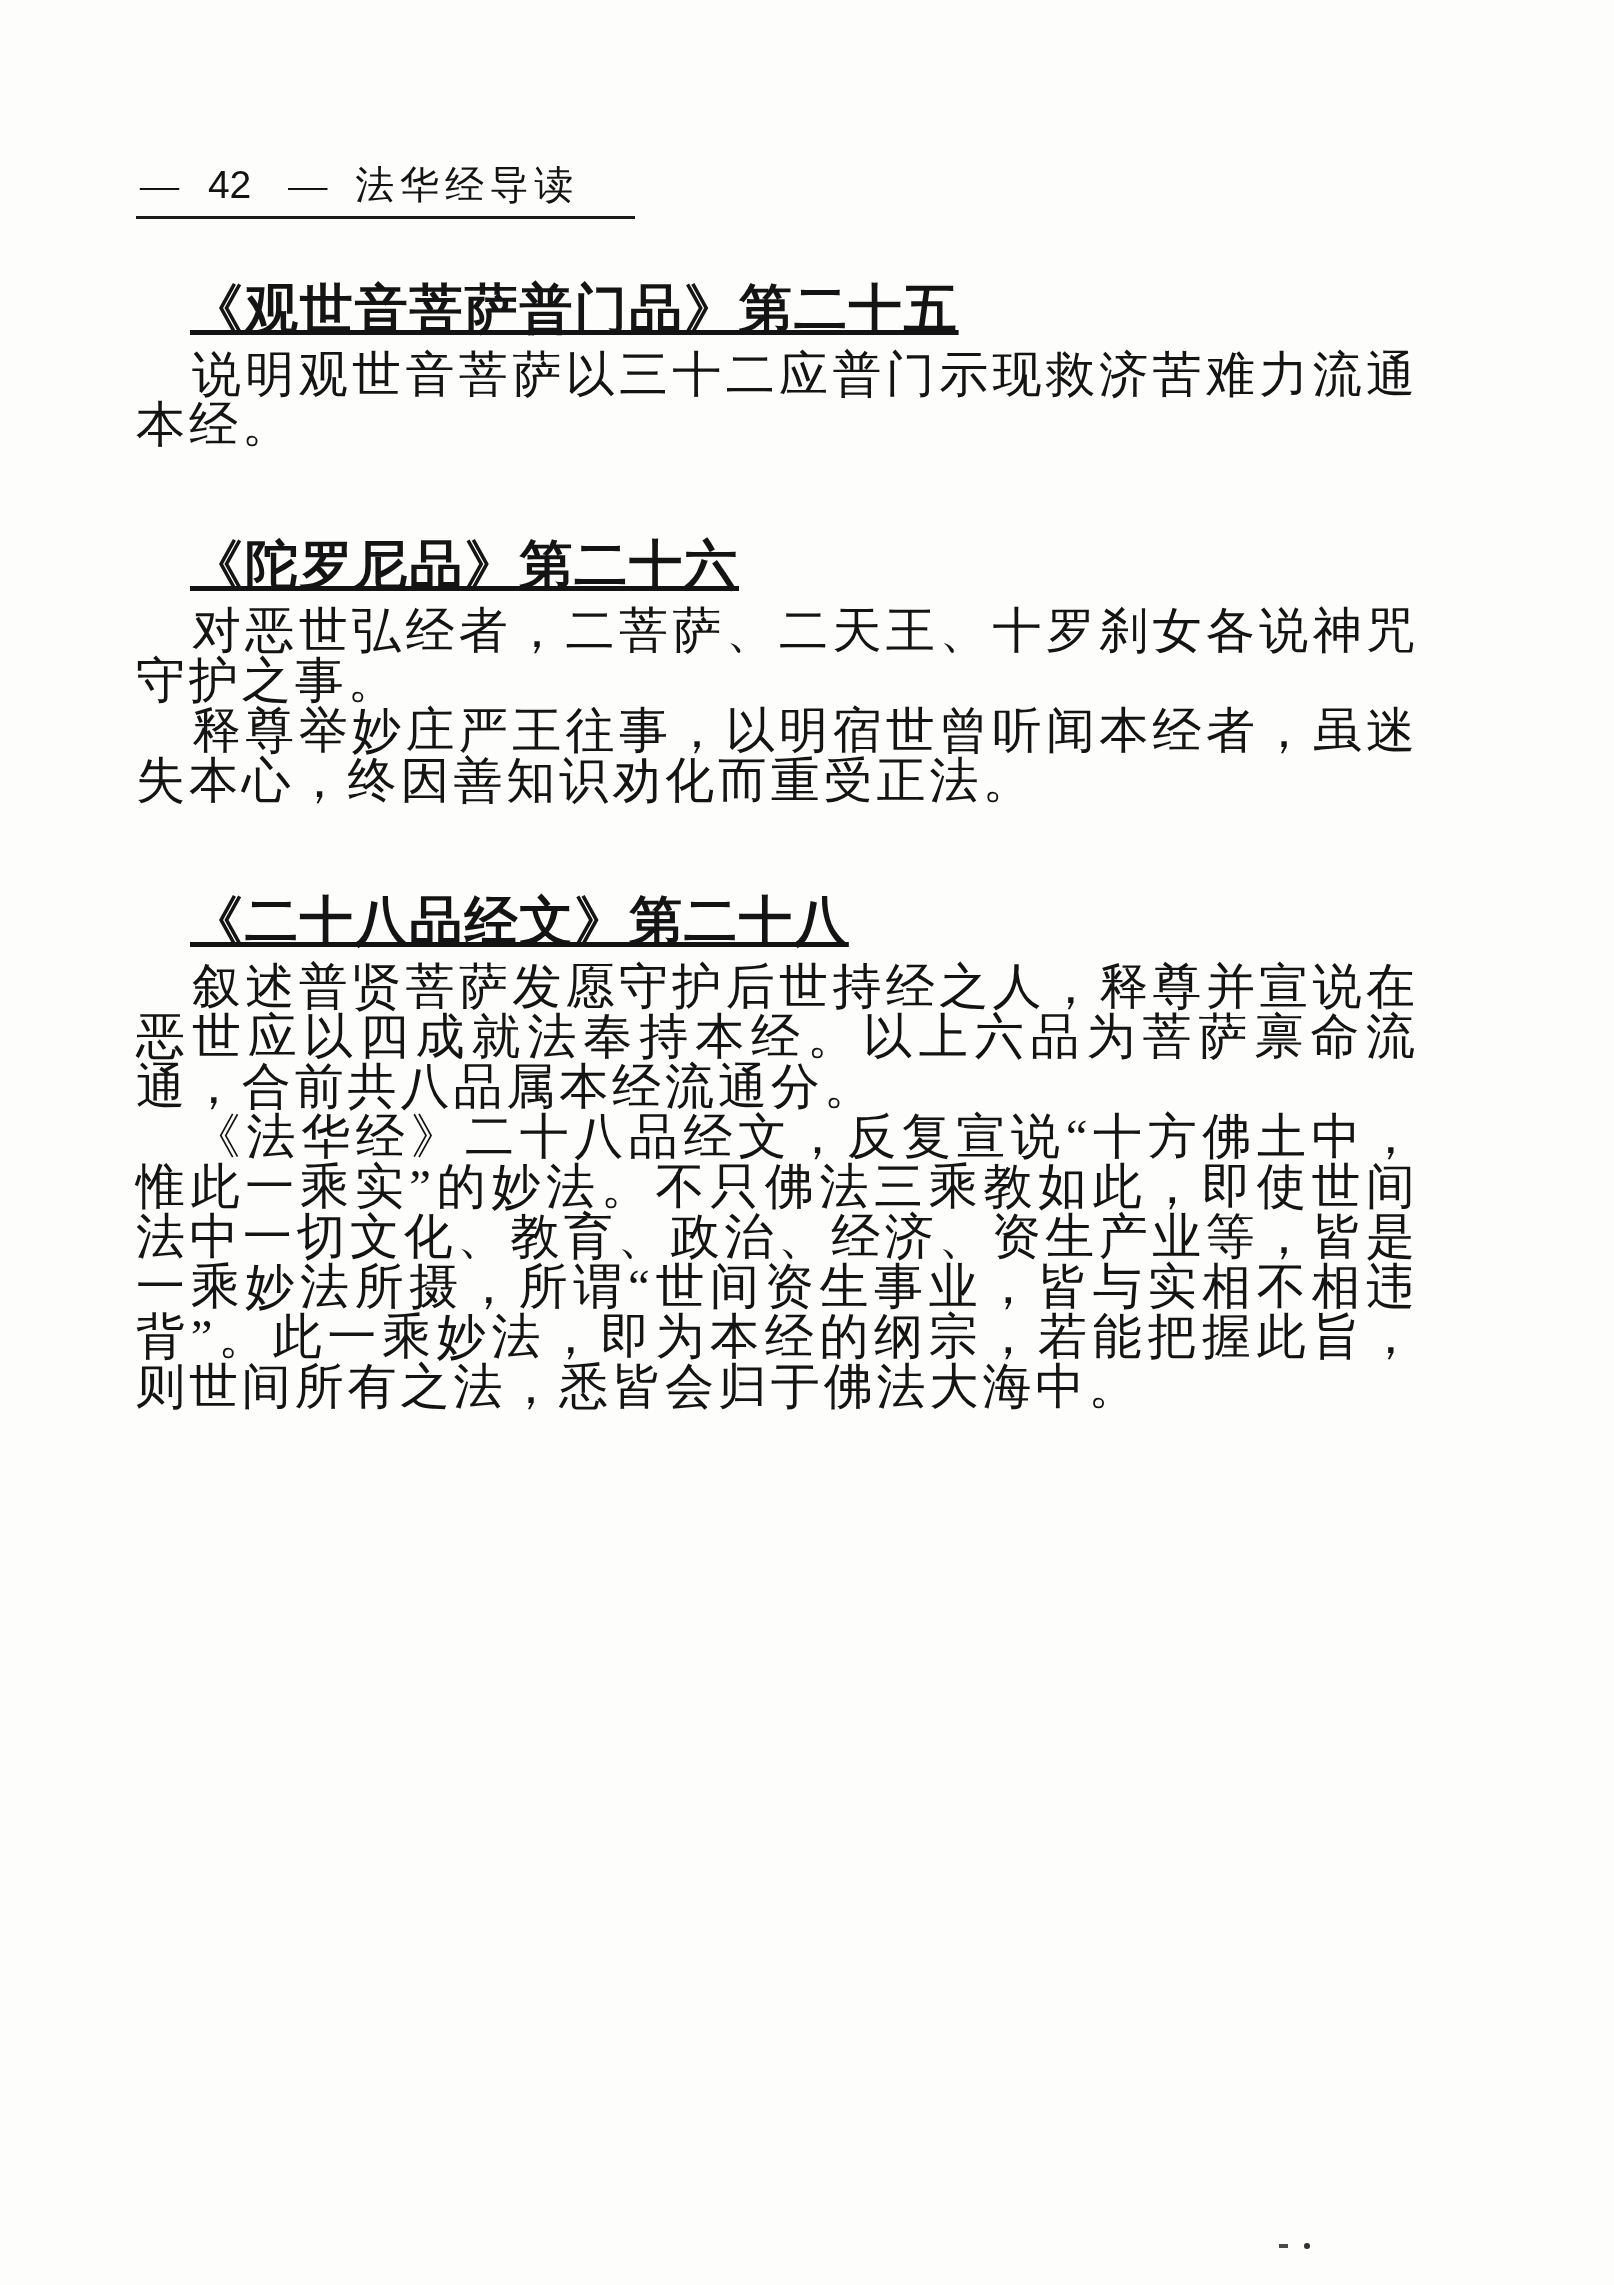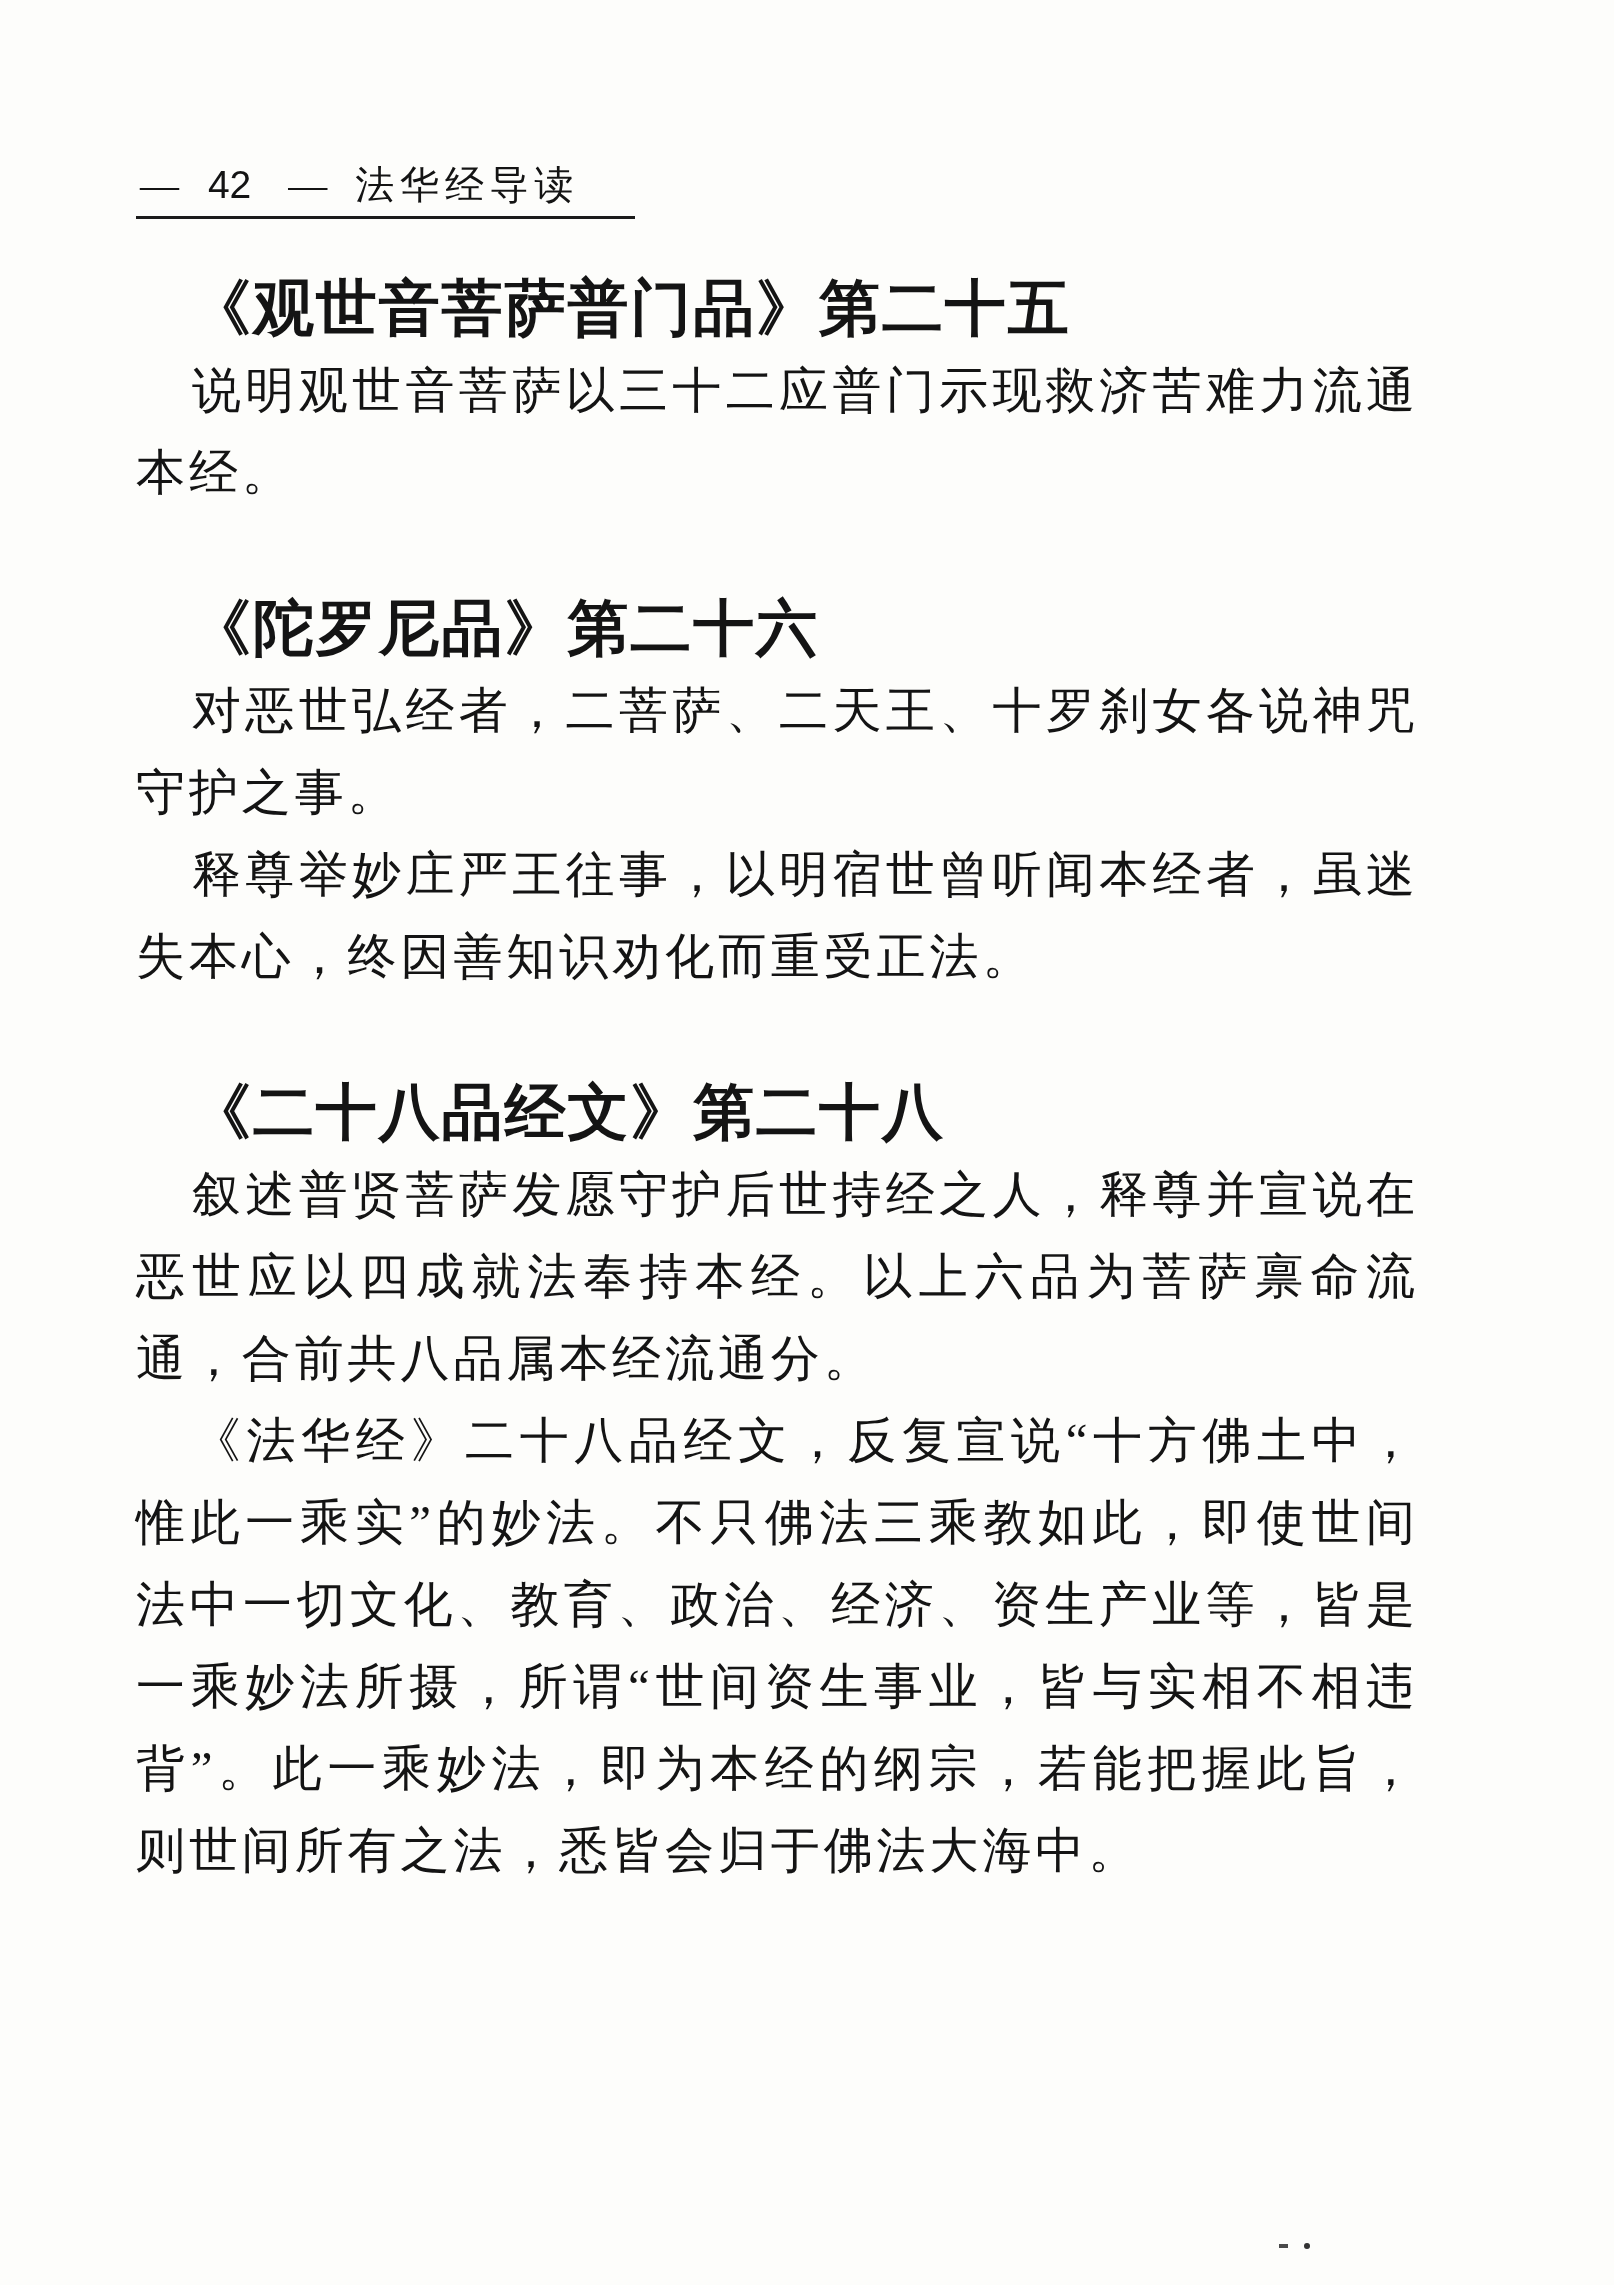--- a/index.html
+++ b/index.html
@@ -34,31 +34,32 @@
     line-height: 1;
     white-space: nowrap;
   }
   .running-header .dash   { margin: 0 0 0 0; letter-spacing: 0; }
   .running-header .pageno { margin: 0 37px 0 29px; font-family: Liberation Sans, sans-serif; }
   .running-header .title  { margin-left: 28px; letter-spacing: 5.8px; }
   
   section { margin: 0; padding: 0; }
   section h2 {
     margin: 74px 0 0 54px;
-    font-size: 61px;
+    font-size: 53px;
     font-weight: 700;
     line-height: 82px;
     letter-spacing: 1.9px;
     white-space: nowrap;
+    text-decoration: underline;
   }
   section.first h2 { margin-top: 49px; }
   p.body-par {
     margin: 0;
     font-size: 49px;
-    line-height: 82px;
+    line-height: 50px;
     letter-spacing: 3.9px;
     text-align: justify;
     text-indent: 56px;
     word-break: break-all;
   }
   
   .speck { position: absolute; background: #4a4a4a; }
   .speck.a { left: 1279px; top: 2244px; width: 8.7px; height: 3.9px; }
   .speck.b { left: 1304px; top: 2243px; width: 5.8px; height: 5.8px; border-radius: 50%; background: #333; }
 </style>

